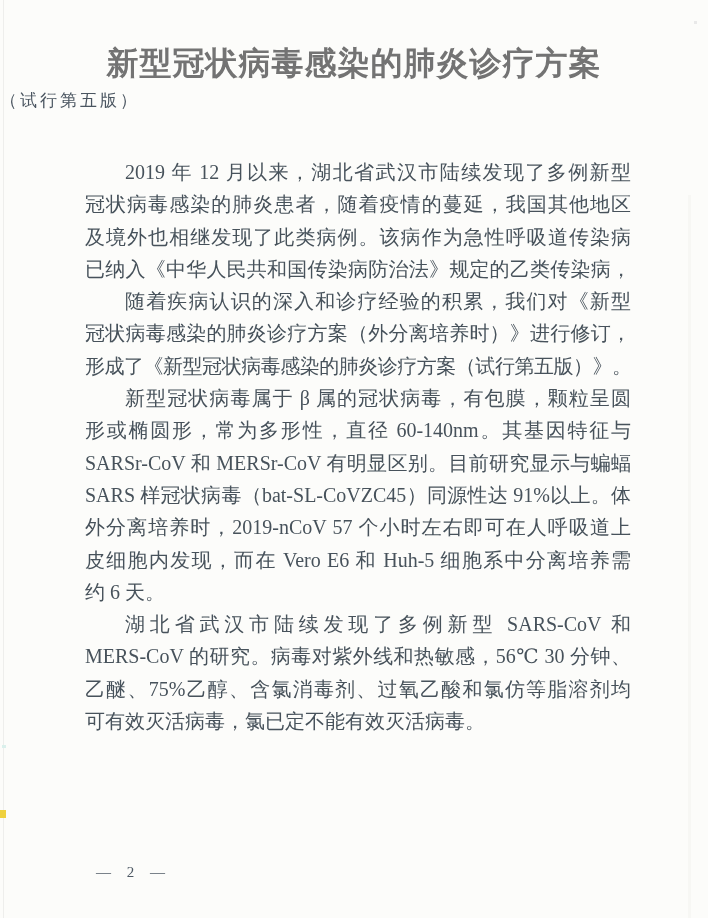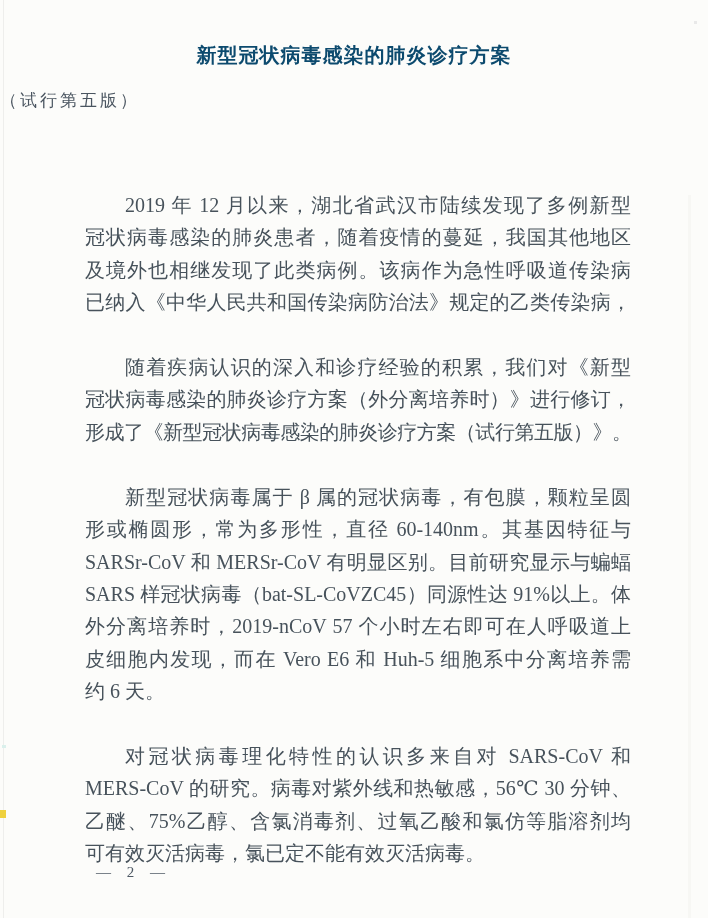--- a/index.html
+++ b/index.html
@@ -6,40 +6,40 @@
   .page{
     position:relative;
     width:708px;height:918px;
     background:#fcfcfa;
     overflow:hidden;
     font-family:"Liberation Serif","DejaVu Serif",serif;
   }
   .doc-title{
     position:absolute;top:42px;left:0;width:708px;
     text-align:center;
-    font-size:20px;font-weight:bold;
-    color:#0c4a6e;letter-spacing:1px;
+    font-size:32px;font-weight:bold;
+    color:#737373;letter-spacing:1px;
   }
   .doc-subtitle{
     position:absolute;top:89px;left:0;width:708px;
     text-align:left;
     font-size:17px;color:#4a5560;letter-spacing:3px;
   }
   .content{
     position:absolute;left:85px;top:156px;width:546px;
     color:#47525b;
   }
   .ln{
     font-size:20px;
     line-height:32.3px;
     text-align:justify;
     text-align-last:justify;
     color:#47525b;
   }
-  .ind{text-indent:40px;margin-top:33px;}
+  .ind{text-indent:40px;}
   .end{text-align-last:left;}
   .tight{letter-spacing:-1px;}
   .hd{font-weight:bold;color:#3b4752;text-align-last:left;}
   .page-number{
     position:absolute;left:96px;top:864px;
     font-size:15px;color:#4d5863;letter-spacing:6px;
     white-space:nowrap;
   }
   
   .edge-left{position:absolute;left:3px;top:0;width:1px;height:918px;background:#eeeeec;}
@@ -75,21 +75,21 @@
 
 
     <div class="ln ind">新型冠状病毒属于 β 属的冠状病毒，有包膜，颗粒呈圆</div>
     <div class="ln">形或椭圆形，常为多形性，直径 60-140nm。其基因特征与</div>
     <div class="ln">SARSr-CoV 和 MERSr-CoV 有明显区别。目前研究显示与蝙蝠</div>
     <div class="ln">SARS 样冠状病毒（bat-SL-CoVZC45）同源性达 91%以上。体</div>
     <div class="ln">外分离培养时，2019-nCoV 57 个小时左右即可在人呼吸道上</div>
     <div class="ln">皮细胞内发现，而在 Vero E6 和 Huh-5 细胞系中分离培养需</div>
     <div class="ln end">约 6 天。</div>
 
-    <div class="ln ind">对冠状病毒理化特性的认识多来自对 SARS-CoV 和</div>
+    <div class="ln ind">湖北省武汉市陆续发现了多例新型 SARS-CoV 和</div>
     <div class="ln">MERS-CoV 的研究。病毒对紫外线和热敏感，56℃ 30 分钟、</div>
     <div class="ln">乙醚、75%乙醇、含氯消毒剂、过氧乙酸和氯仿等脂溶剂均</div>
     <div class="ln end">可有效灭活病毒，氯已定不能有效灭活病毒。</div>
   </div>
 
   <div class="page-number">— 2 —</div>
 
 </div>
 
 </body></html>

